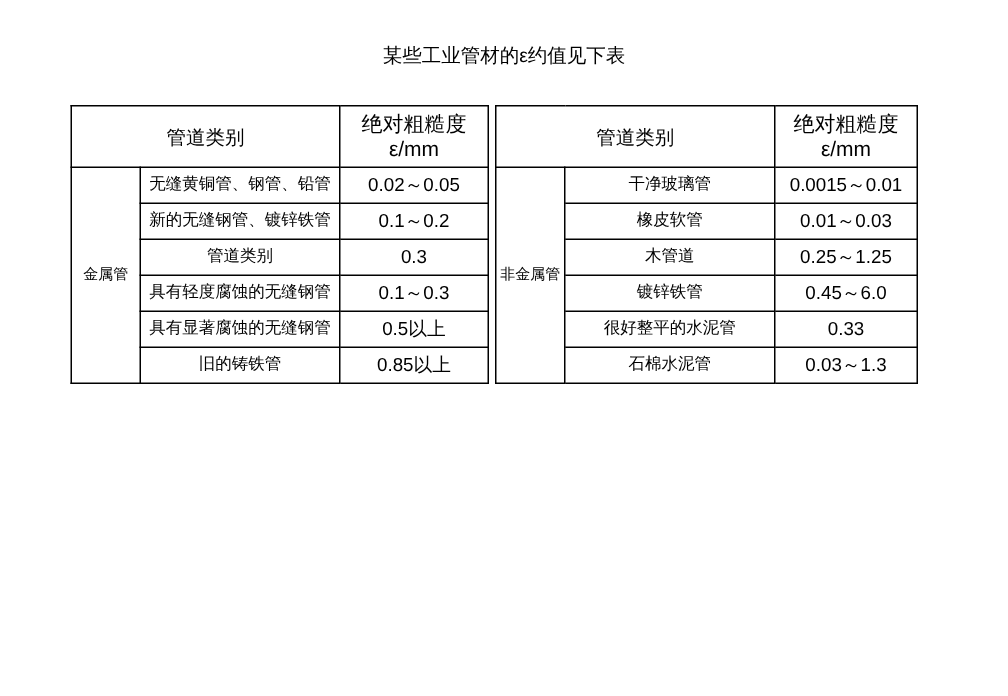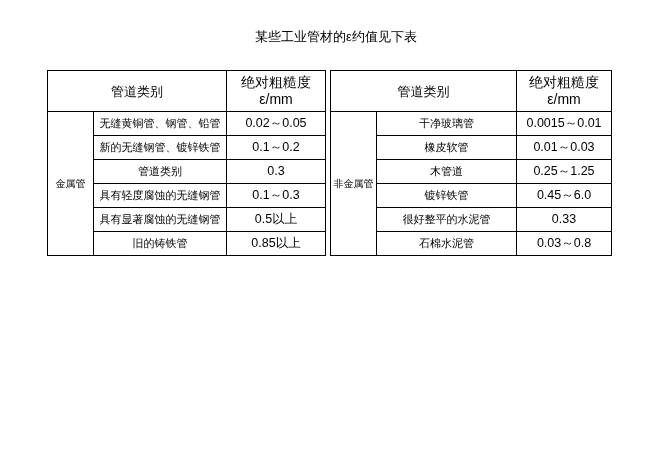--- a/index.html
+++ b/index.html
@@ -147,19 +147,19 @@
         <tr>
           <td class="cell-name">镀锌铁管</td>
           <td class="cell-val">0.45～6.0</td>
         </tr>
         <tr>
           <td class="cell-name">很好整平的水泥管</td>
           <td class="cell-val">0.33</td>
         </tr>
         <tr>
           <td class="cell-name">石棉水泥管</td>
-          <td class="cell-val">0.03～0.8</td>
+          <td class="cell-val">0.03～1.3</td>
         </tr>
       </tbody>
     </table>
 
   </div>
 </div>
 
 </body></html>

